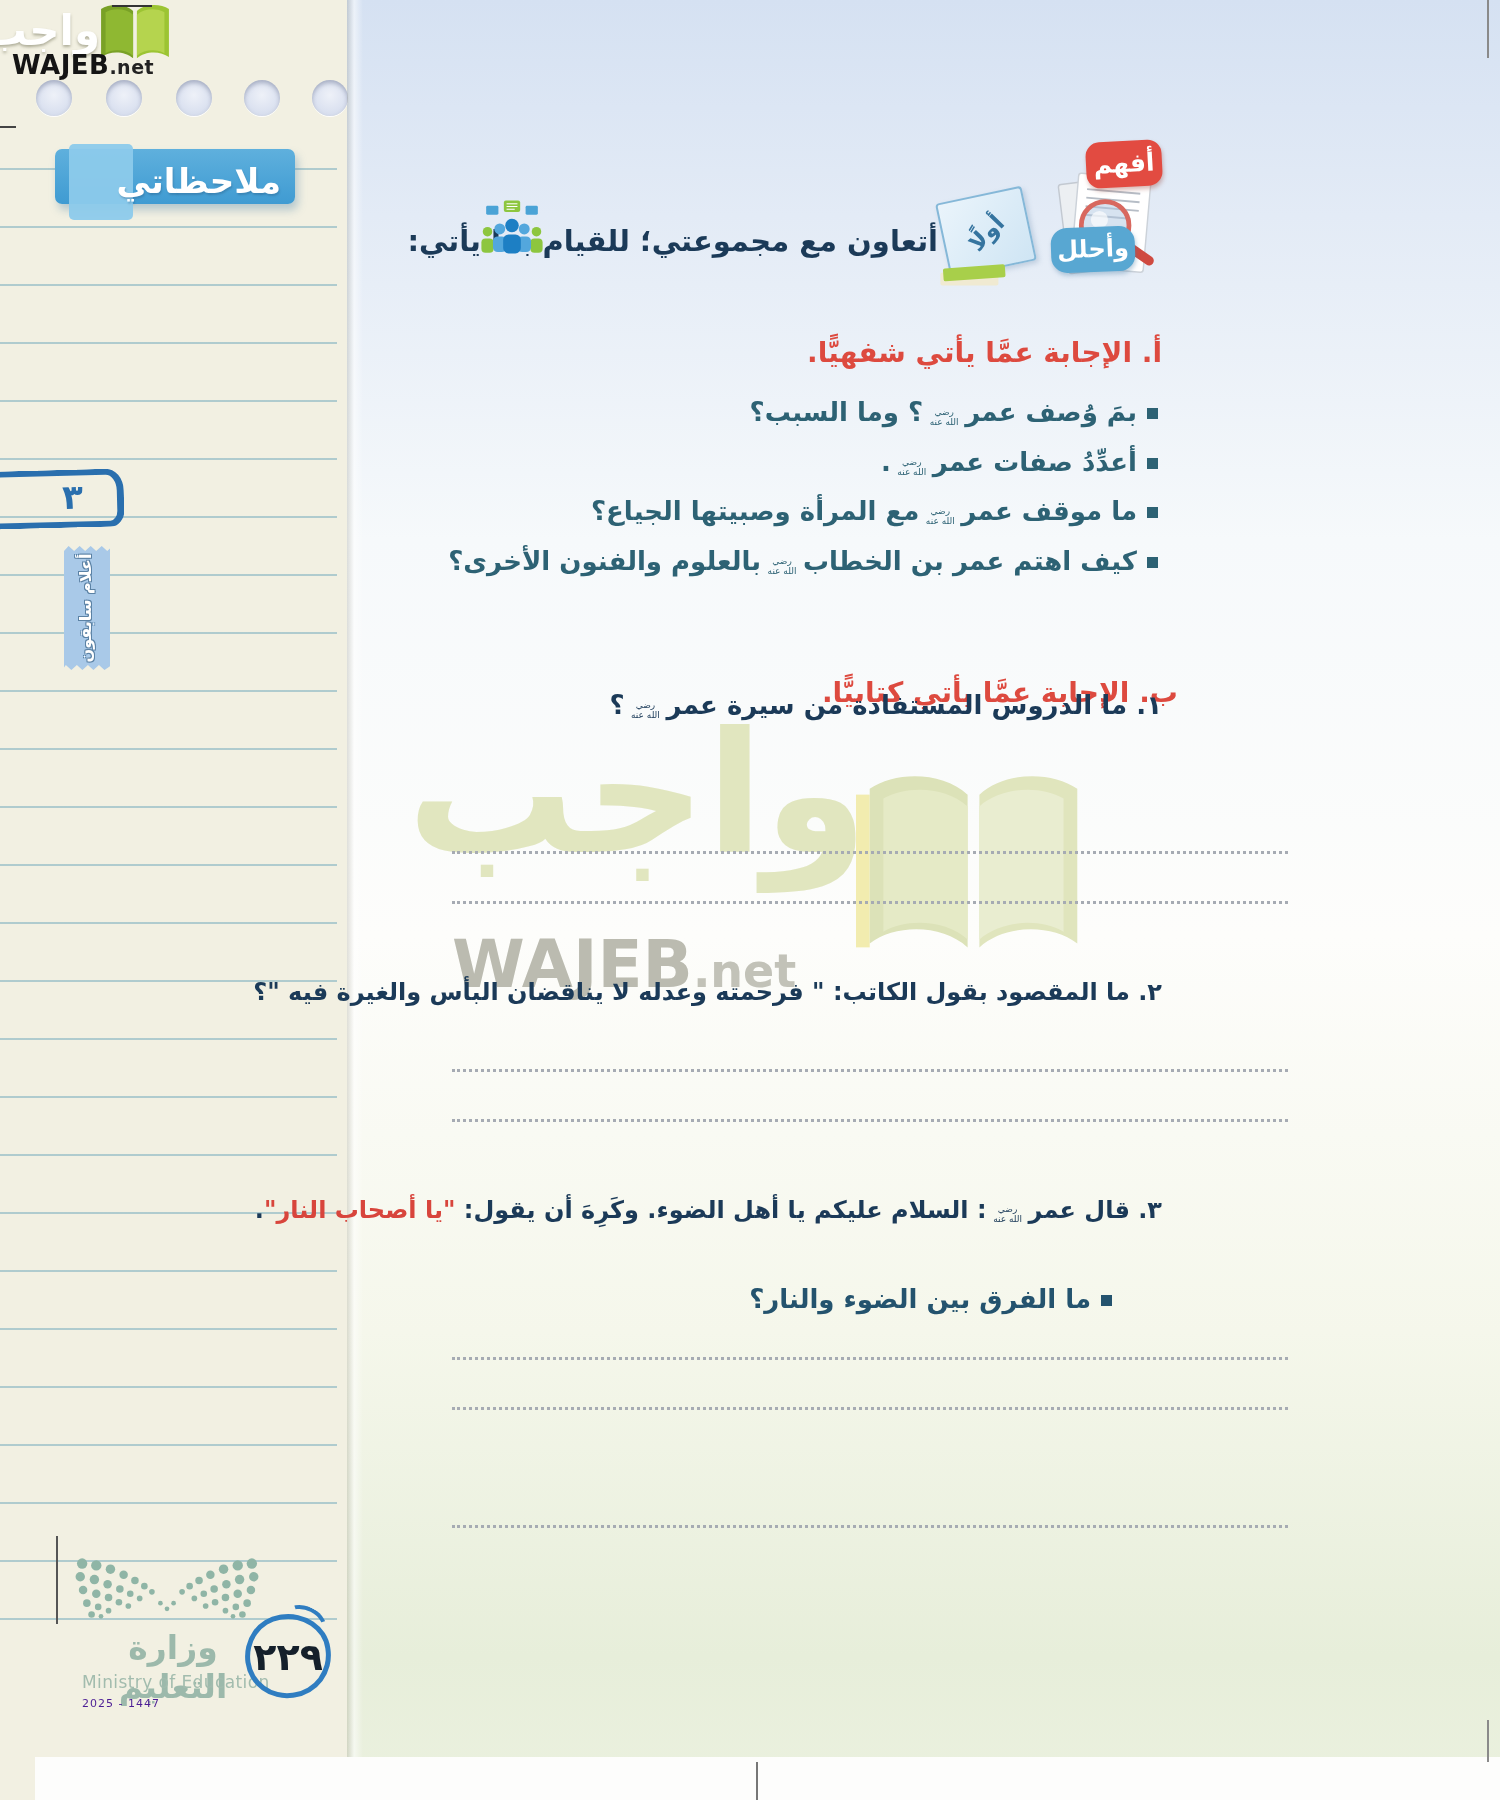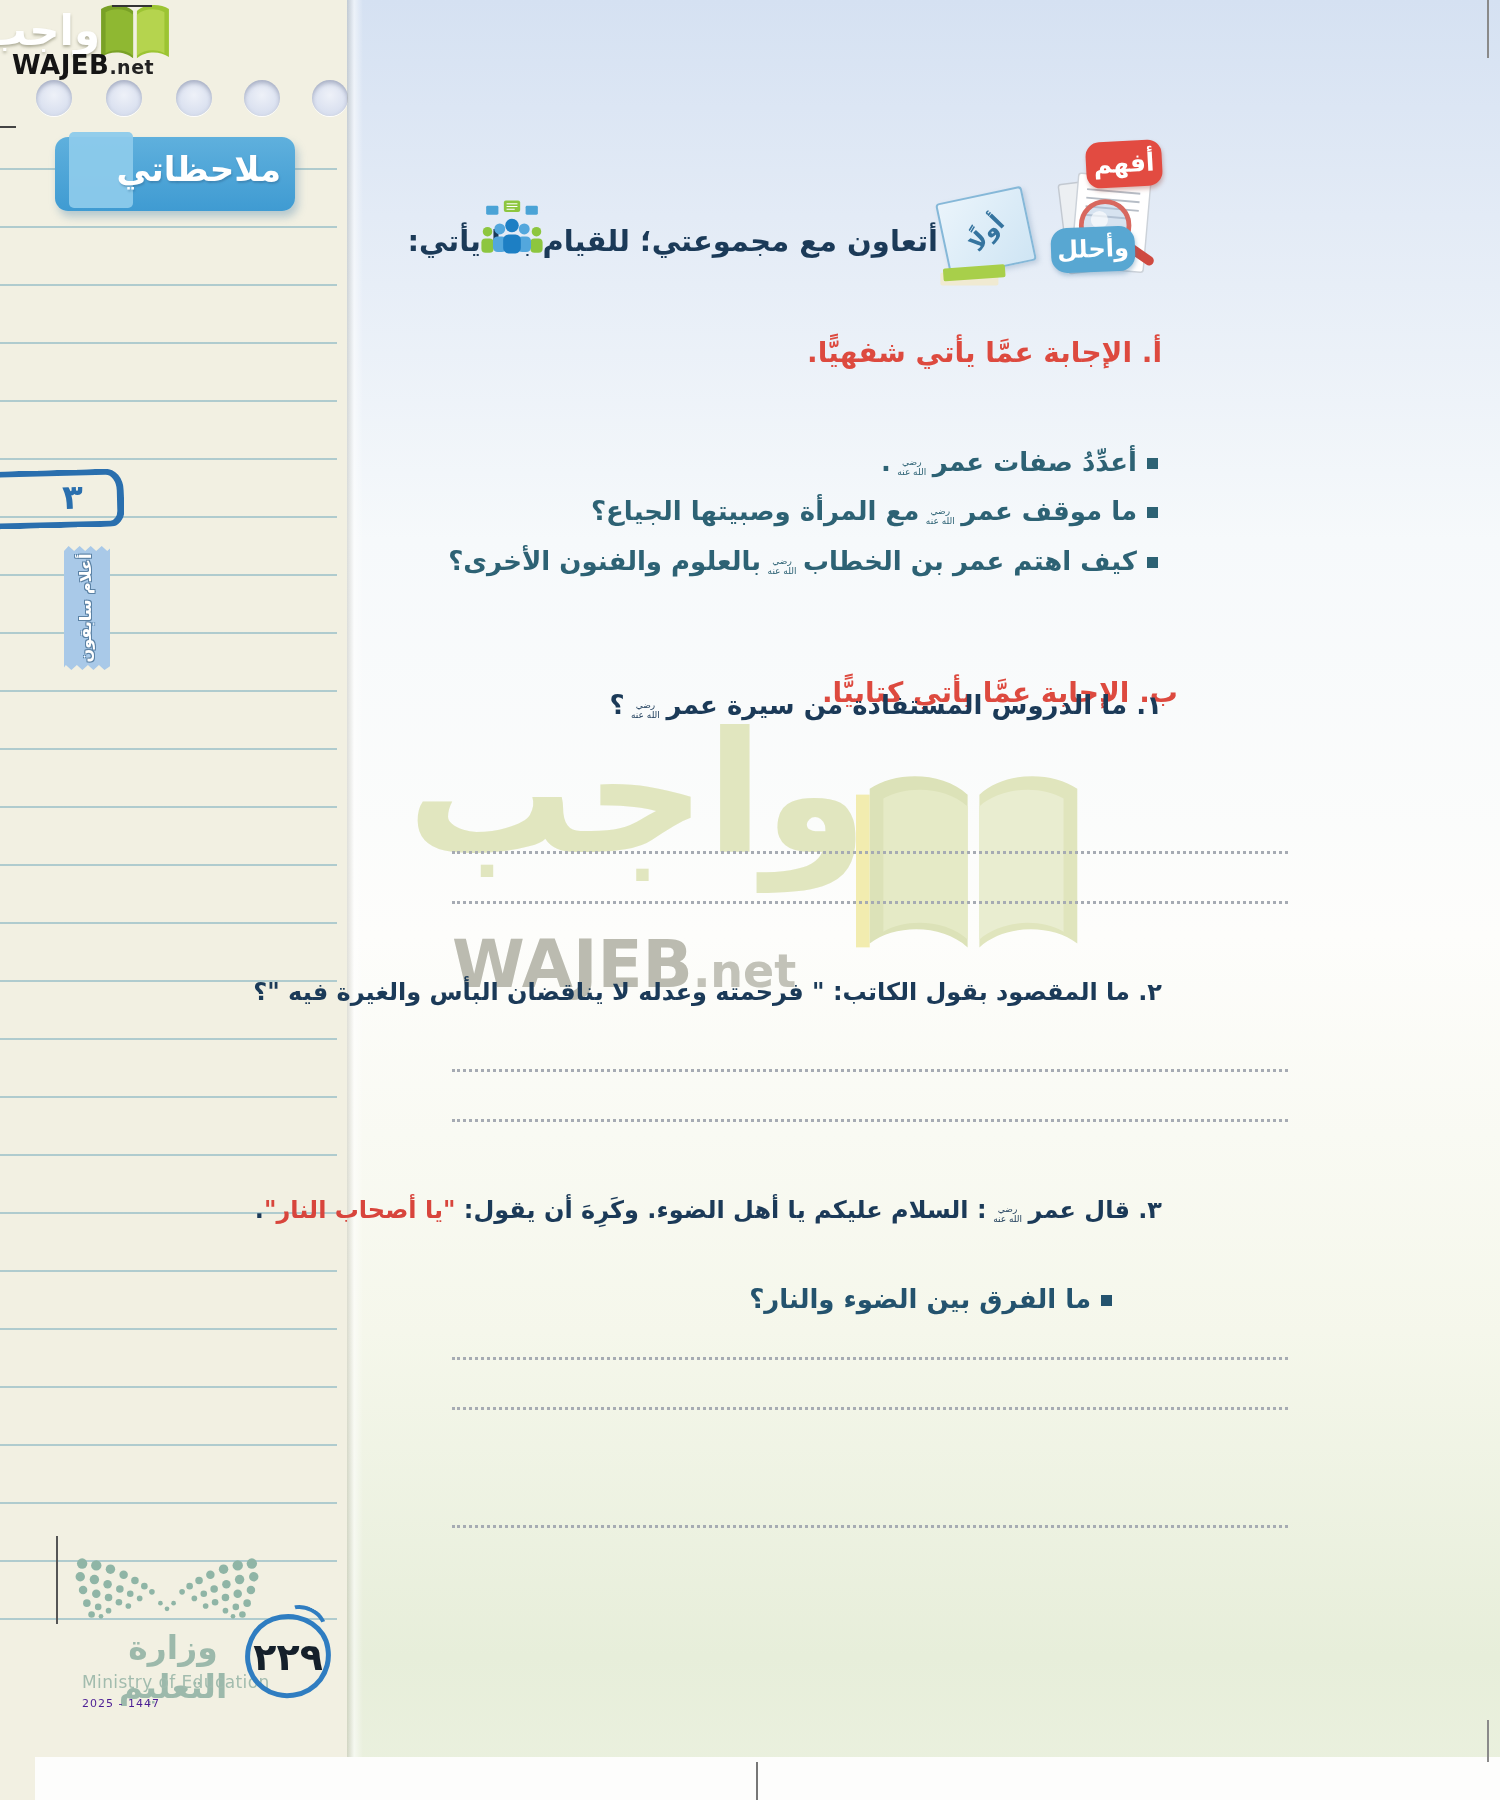--- a/index.html
+++ b/index.html
@@ -18,22 +18,22 @@
 
   
   .logo { position:absolute; left:6px; top:2px; width:190px; height:78px; z-index:4; }
   .logo-ar { position:absolute; right:96px; top:4px; font-size:42px; font-weight:bold; color:#ffffff;
              text-shadow:0 2px 3px rgba(120,120,95,.55); direction:rtl; }
   .logo-latin { position:absolute; left:6px; top:48px; font-weight:800; font-size:26px; color:#141414; letter-spacing:.5px; }
   .logo-latin .tld { font-size:19px; font-weight:700; color:#222; }
   .logo-book { position:absolute; left:88px; top:0px; }
 
   
-  .notes-tab { position:absolute; left:55px; top:137px; width:240px; height:74px; z-index:2;
-               background:linear-gradient(180deg,#5fb0dd,#3f9bd2); border-radius:13px;
+  .notes-tab { position:absolute; left:55px; top:149px; width:240px; height:55px; z-index:2;
+               background:linear-gradient(180deg,#5fb0dd,#3f9bd2); border-radius:7px;
                box-shadow:3px 6px 8px rgba(90,140,175,.4); }
   .notes-tab::before { content:""; position:absolute; left:14px; top:-5px; width:64px; height:76px;
                background:#8ccaeb; border-radius:5px; opacity:.95; }
   .notes-tab .lbl { position:absolute; right:14px; top:12px; font-size:34px; font-weight:bold; color:#ffffff;
                direction:rtl; text-shadow:1px 2px 2px rgba(40,90,130,.35); }
 
   
   .unit-bracket { position:absolute; left:-8px; top:470px; width:132px; height:58px;
                   border-top:6px solid #2a6fae; border-bottom:6px solid #2a6fae; border-right:7px solid #2a6fae;
                   border-radius:0 18px 14px 0 / 0 22px 16px 0; transform:rotate(-1.5deg); z-index:2; }
@@ -287,20 +287,24 @@
       <rect x="22" y="53" width="20" height="23" rx="7" fill="#53a7dd"></rect>
     <circle cx="68" cy="42" r="8" fill="#53a7dd"></circle>
       <rect x="58" y="53" width="20" height="23" rx="7" fill="#53a7dd"></rect>
     <circle cx="50" cy="37" r="10" fill="#1d7fc4"></circle>
       <rect x="37" y="50" width="26" height="28" rx="8" fill="#1d7fc4"></rect>
   </svg>
   <div class="tline intro">أتعاون مع مجموعتي؛ للقيام بما يأتي:</div>
 
   <div class="tline sec-title sec-a">أ. الإجابة عمَّا يأتي شفهيًّا.</div>
 
+  <div class="bullet b1">
+    <span class="sq"></span>
+    <span class="btext"><span>بمَ وُصف عمر</span><span class="hon">رضي الله عنه</span><span>؟ وما السبب؟</span></span>
+  </div>
   <div class="bullet b2">
     <span class="sq"></span>
     <span class="btext"><span>أعدِّدُ صفات عمر</span><span class="hon">رضي الله عنه</span><span>.</span></span>
   </div>
   <div class="bullet b4">
     <span class="sq"></span>
     <span class="btext"><span>كيف اهتم عمر بن الخطاب</span><span class="hon">رضي الله عنه</span><span>بالعلوم والفنون الأخرى؟</span></span>
   </div>
   <div class="bullet b3">
     <span class="sq"></span>

